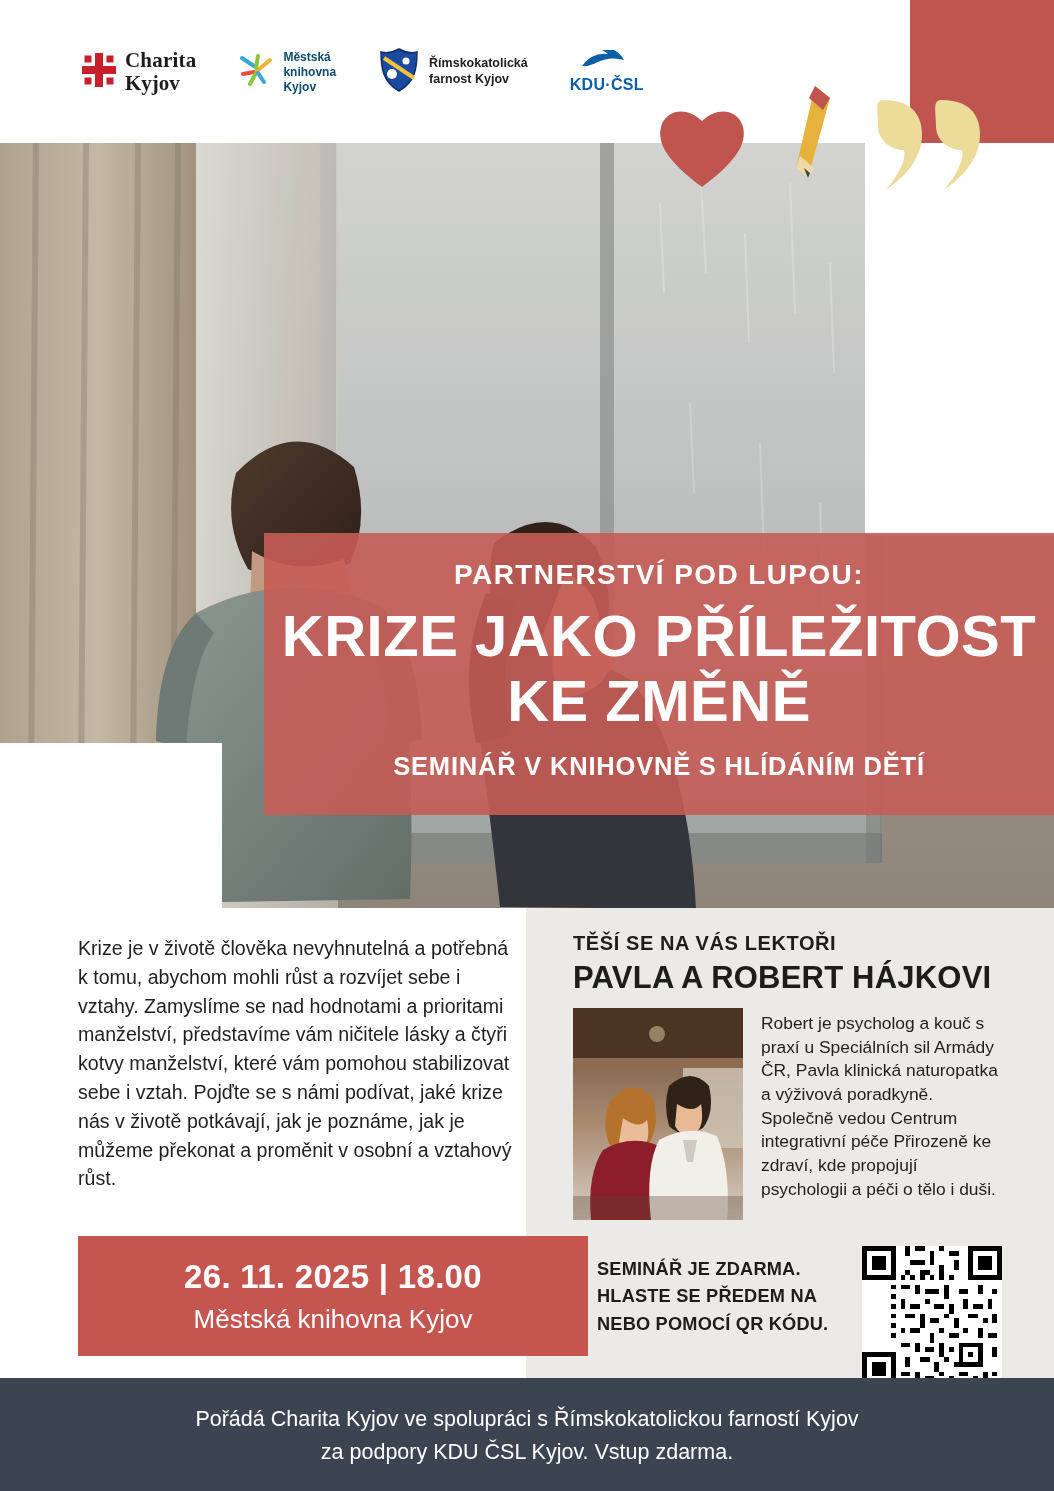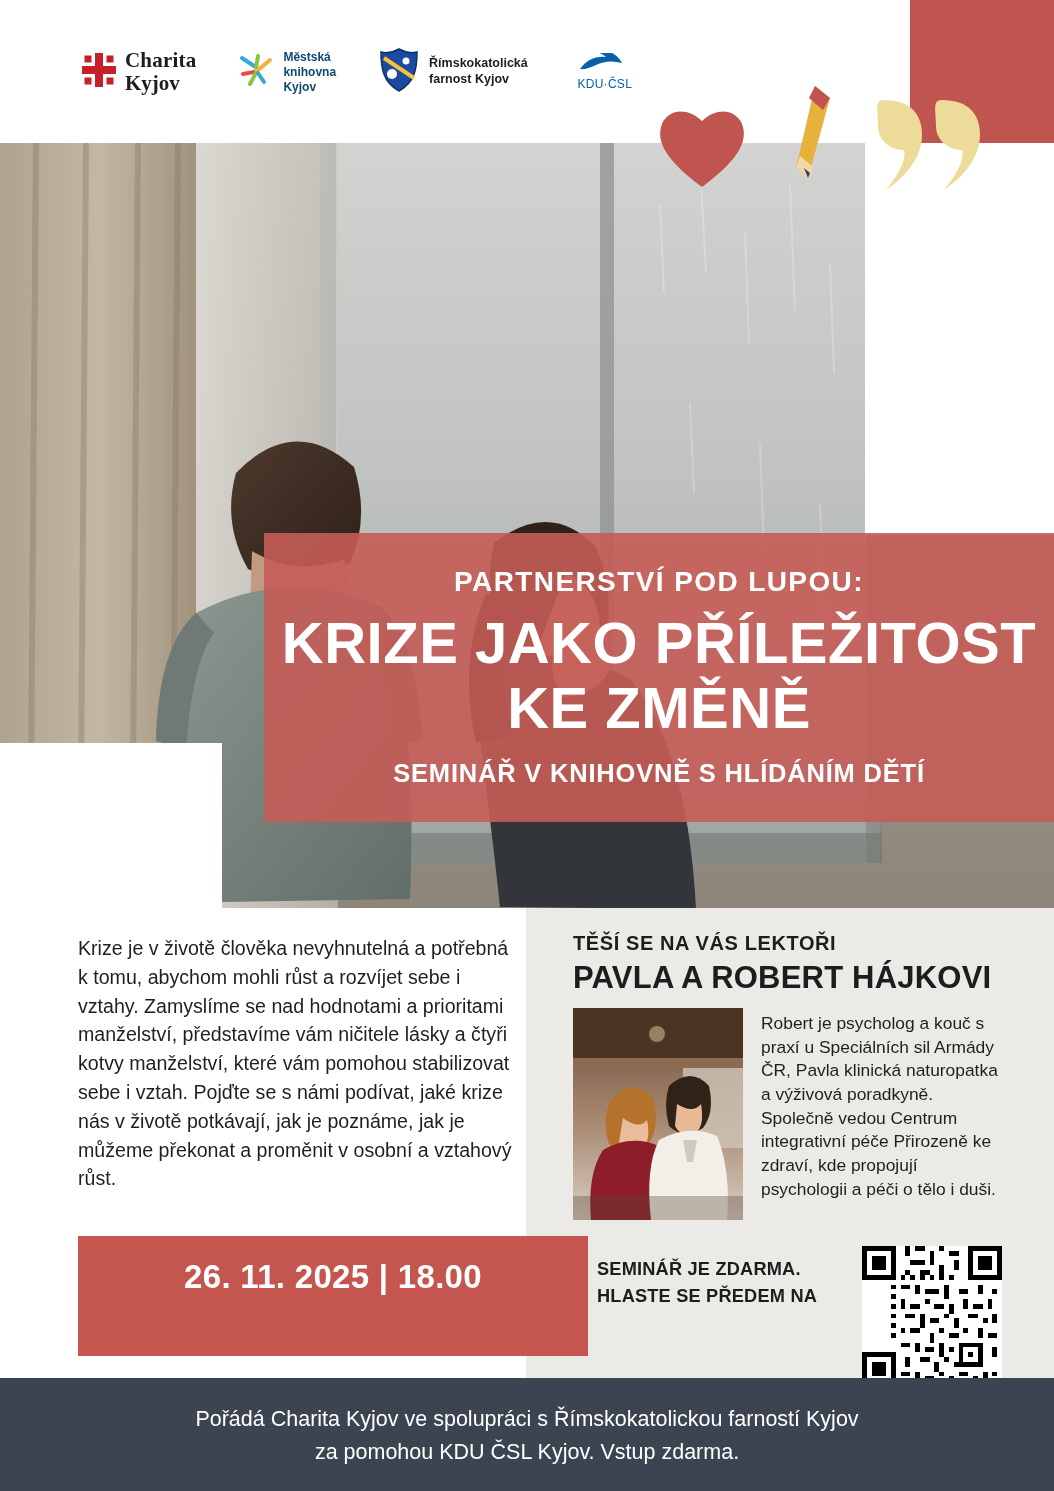--- a/index.html
+++ b/index.html
@@ -82,22 +82,22 @@
     color: #1d1d1d;
     line-height: 1.25;
   }
 
   
   .kdu {
     text-align: center;
   }
   .kdu-mark { height: 22px; }
   .kdu-text {
-    font-size: 12px;
-    font-weight: 400;
+    font-size: 16px;
+    font-weight: 700;
     color: #0b5ea8;
     letter-spacing: .3px;
   }
 
   
   .deco-redblock {
     position: absolute;
     right: 0; top: 0;
     width: 144px; height: 143px;
     background: #c0544f;
@@ -148,21 +148,21 @@
     width: 189px; height: 392px;
     background: #ffffff;
     z-index: 3;
   }
 
   
   .title-band {
     position: absolute;
     left: 264px; top: 533px;
     width: 790px;
-    padding: 33px 0 34px;
+    padding: 26px 0 34px;
     background: rgba(197, 92, 87, .9);
     color: #ffffff;
     text-align: center;
     z-index: 4;
   }
   .kicker {
     font-size: 28px;
     font-weight: 700;
     letter-spacing: 1.4px;
     margin-bottom: 13px;
@@ -469,20 +469,21 @@
   <div class="subtitle">SEMINÁŘ V KNIHOVNĚ S HLÍDÁNÍM DĚTÍ</div>
 </div>
 
 <div class="body-area">
   <div class="right-panel"></div>
 
   <div class="intro-text">Krize je v životě člověka nevyhnutelná a potřebná k tomu, abychom mohli růst a rozvíjet sebe i vztahy. Zamyslíme se nad hodnotami a prioritami manželství, představíme vám ničitele lásky a čtyři kotvy manželství, které vám pomohou stabilizovat sebe i vztah. Pojďte se s námi podívat, jaké krize nás v životě potkávají, jak je poznáme, jak je můžeme překonat a proměnit v osobní a vztahový růst.</div>
 
   <div class="date-box">
     <div class="date-line">26. 11. 2025 | 18.00</div>
+    <div class="place-line">Městská knihovna Kyjov</div>
   </div>
 
   <div class="lect-kicker">TĚŠÍ SE NA VÁS LEKTOŘI</div>
   <div class="lect-names">PAVLA A ROBERT HÁJKOVI</div>
 
   <div class="lect-photo">
     <svg viewBox="0 0 170 212" width="170" height="212" preserveAspectRatio="xMidYMid slice">
       <defs>
         <linearGradient id="roomg" x1="0" y1="0" x2="0" y2="1">
           <stop offset="0%" stop-color="#6b4a38"></stop>
@@ -510,20 +511,21 @@
       </g>
       <rect x="0" y="188" width="170" height="24" fill="#5e4634" opacity=".35"></rect>
     </svg>
   </div>
 
   <div class="lect-bio">Robert je psycholog a kouč s praxí u Speciálních sil Armády ČR, Pavla klinická naturopatka a výživová poradkyně. Společně vedou Centrum integrativní péče Přirozeně ke zdraví, kde propojují psychologii a péči o tělo i duši.</div>
 
   <div class="signup">
     <div>SEMINÁŘ JE ZDARMA.</div>
     <div>HLASTE SE PŘEDEM NA</div>
+    <div>NEBO POMOCÍ QR KÓDU.</div>
   </div>
 
   <div class="qr">
     <svg viewBox="0 0 29 29" width="140" height="140" shape-rendering="crispEdges">
       <rect width="29" height="29" fill="#ffffff"></rect>
       <g fill="#000000">
 
         <rect x="0" y="0" width="7" height="1"></rect>
           <rect x="0" y="6" width="7" height="1"></rect>
         <rect x="0" y="0" width="1" height="7"></rect>
@@ -622,14 +624,14 @@
         <rect x="23" y="27" width="1" height="1"></rect>
           <rect x="25" y="26" width="1" height="2"></rect>
         <rect x="27" y="26" width="1" height="1"></rect>
       </g>
     </svg>
   </div>
 </div>
 
 <div class="footer">
   <div class="footer-text">Pořádá Charita Kyjov ve spolupráci s Římskokatolickou farností Kyjov</div>
-  <div class="footer-text" style="padding-top:2px">za pomohou KDU ČSL Kyjov. Vstup zdarma.</div>
+  <div class="footer-text" style="padding-top:2px">za podpory KDU ČSL Kyjov. Vstup zdarma.</div>
 </div>
 
 </body></html>

